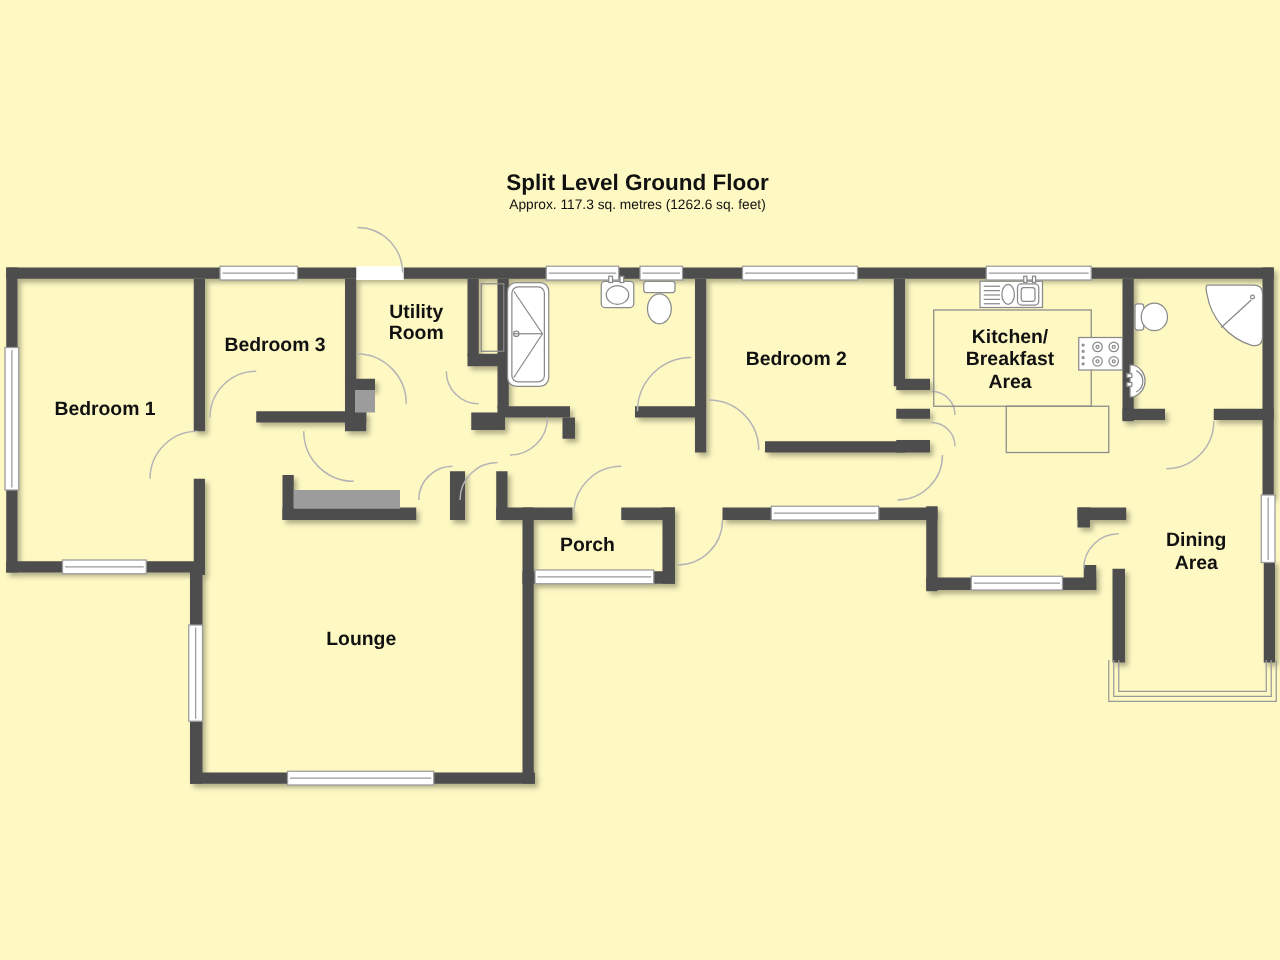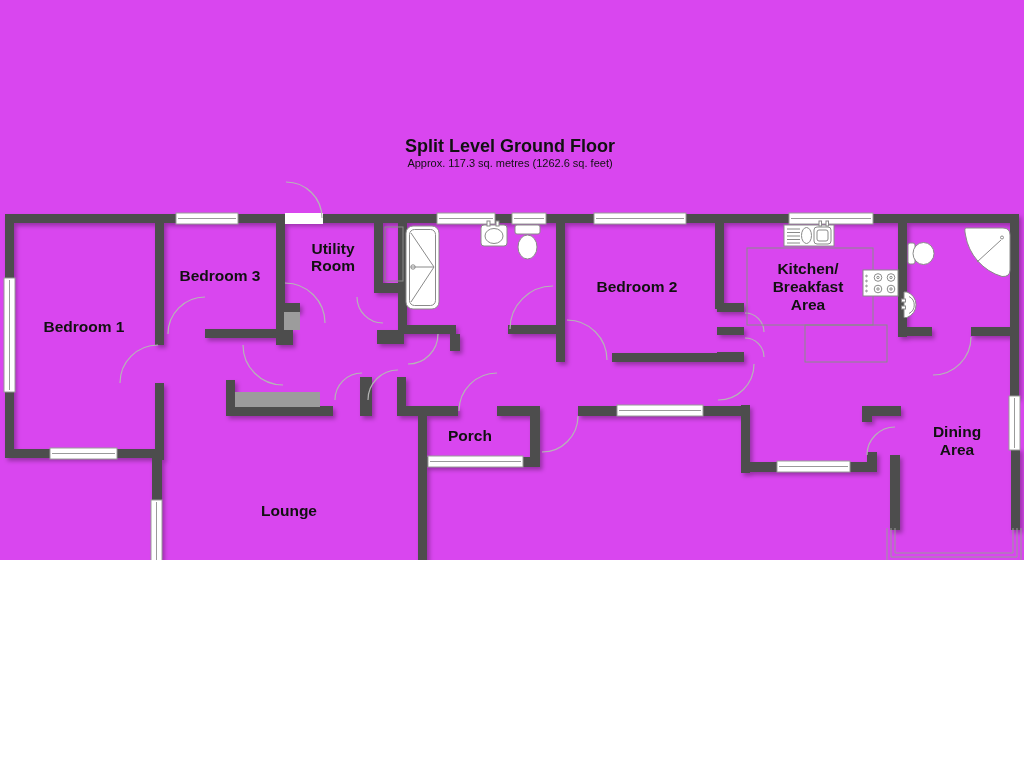--- a/index.html
+++ b/index.html
@@ -1,16 +1,16 @@
 <!DOCTYPE html>
 <html style="--wall: #4d4d4d; --step: #9c9c9c; --fixture: #8a8a8a; --frame: #9a9a9a; --door: #b5b5b5; --text: #111111;"><head>
 <meta charset="utf-8">
 <style>
   html,body{margin:0;padding:0;background:#ffffff;}
-  #stage{position:relative;width:1024px;height:560px;background:#d946ef;overflow:hidden;
+  #stage{position:relative;width:1024px;height:768px;background:#fef9c3;overflow:hidden;
          font-family:"Liberation Sans", sans-serif;}
   svg{position:absolute;left:0;top:0;}
   .wall{fill:var(--wall,#4d4d4d);}
   .step{fill:var(--step,#9c9c9c);stroke:#4d4d4d;stroke-width:0;}
   .win{fill:#ffffff;stroke:var(--frame,#9a9a9a);stroke-width:1;}
   .winline{stroke:var(--frame,#9a9a9a);stroke-width:1;fill:none;}
   .door{stroke:var(--door,#b5b5b5);stroke-width:1.2;fill:none;}
   .fx{stroke:var(--fixture,#8a8a8a);stroke-width:1;fill:#ffffff;}
   .fxn{stroke:var(--fixture,#8a8a8a);stroke-width:1;fill:none;}
   .counter{stroke:var(--fixture,#8a8a8a);stroke-width:1;fill:none;}

